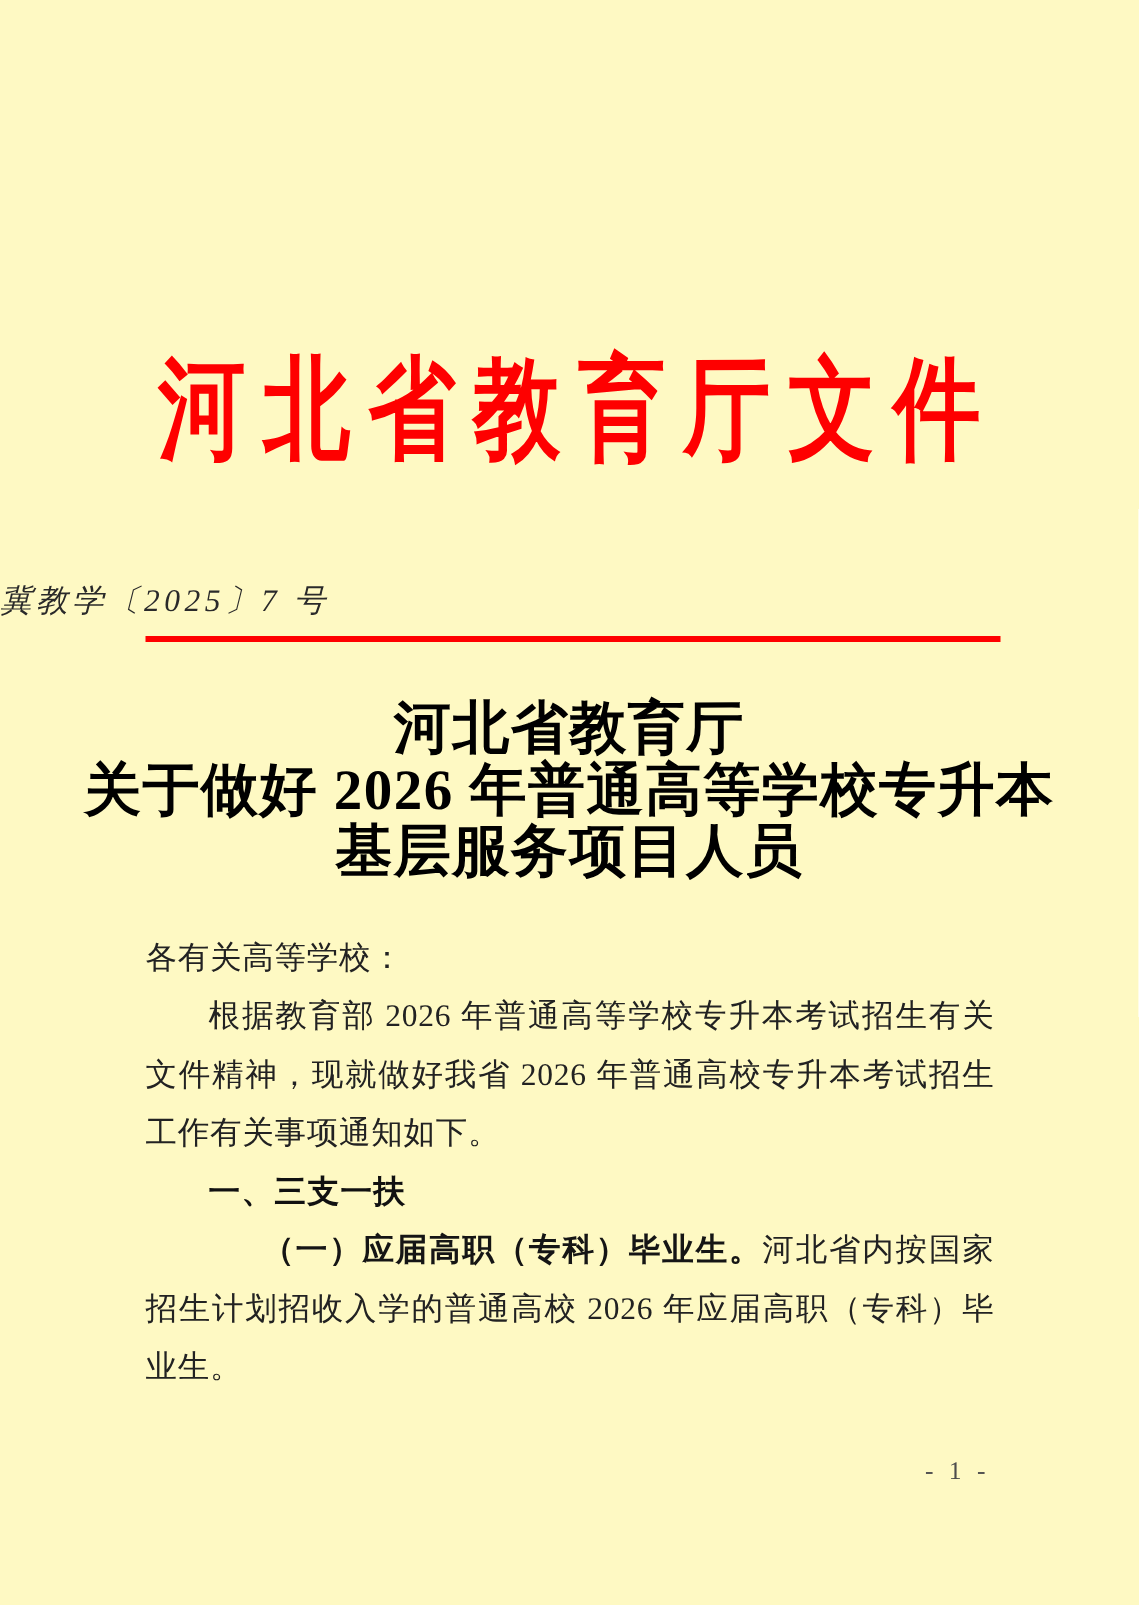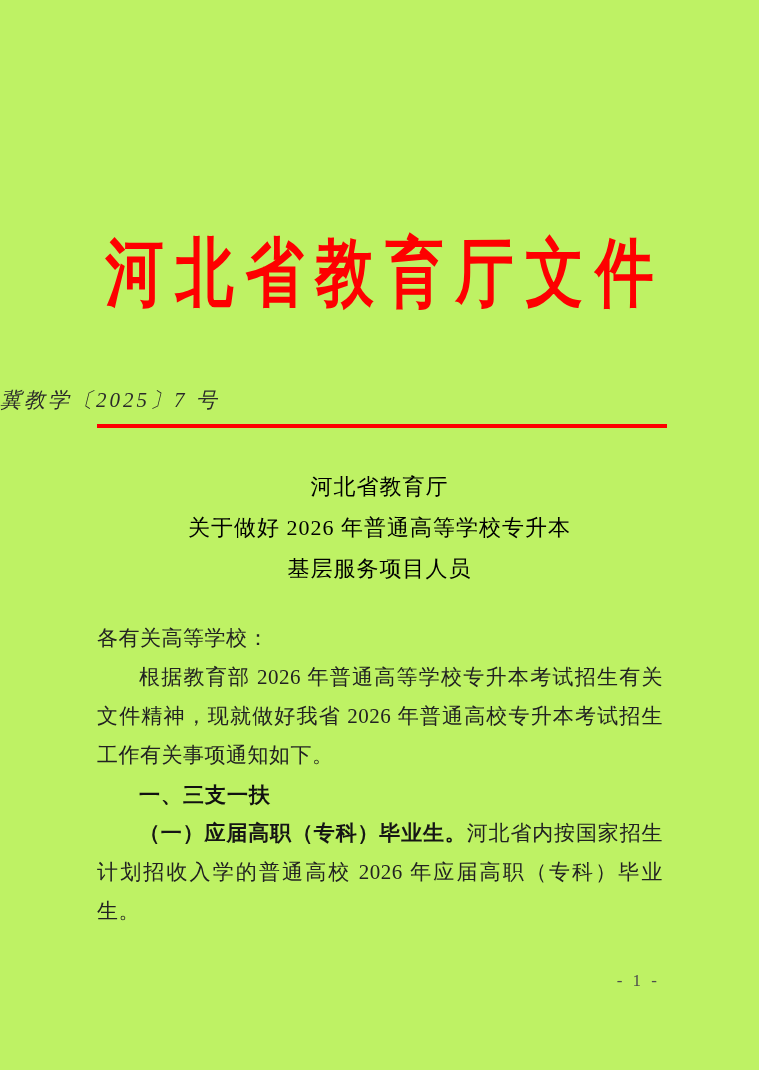--- a/index.html
+++ b/index.html
@@ -1,21 +1,21 @@
 <!DOCTYPE html>
 <html><head>
 <meta charset="utf-8">
 <style>
   * { margin: 0; padding: 0; box-sizing: border-box; }
   html, body { background: #ffffff; }
   .page {
     position: relative;
     width: 759px;
     height: 1070px;
-    background: #bef264;
+    background: #fef9c3;
     overflow: hidden;
     font-family: "Liberation Serif", serif;
     color: #1f1f1f;
   }
   
   .banner {
     position: absolute;
     top: 224px;
     left: 0;
     width: 100%;
@@ -52,23 +52,23 @@
     background: #ff0000;
   }
   
   .doc-title {
     position: absolute;
     top: 466px;
     left: 0;
     width: 100%;
     text-align: center;
     font-family: "Liberation Serif", serif;
-    font-weight: normal;
+    font-weight: bold;
     color: #000000;
-    font-size: 22px;
+    font-size: 38px;
     line-height: 41px;
     letter-spacing: 1px;
   }
   
   .body-text {
     position: absolute;
     top: 619px;
     left: 97px;
     width: 566px;
     font-size: 21px;
@@ -82,20 +82,21 @@
   .body-text p.no-indent { text-indent: 0; }
   .section-heading {
     font-family: "Liberation Sans", sans-serif;
     font-weight: bold;
     color: #111111;
     letter-spacing: 1px;
   }
   .lead-bold {
     font-weight: bold;
     color: #151515;
+    margin-left: 36px;
   }
   .page-number {
     position: absolute;
     top: 971px;
     right: 99px;
     font-size: 17px;
     letter-spacing: 3px;
     color: #4d4d4d;
     font-family: "Liberation Serif", serif;
   }

